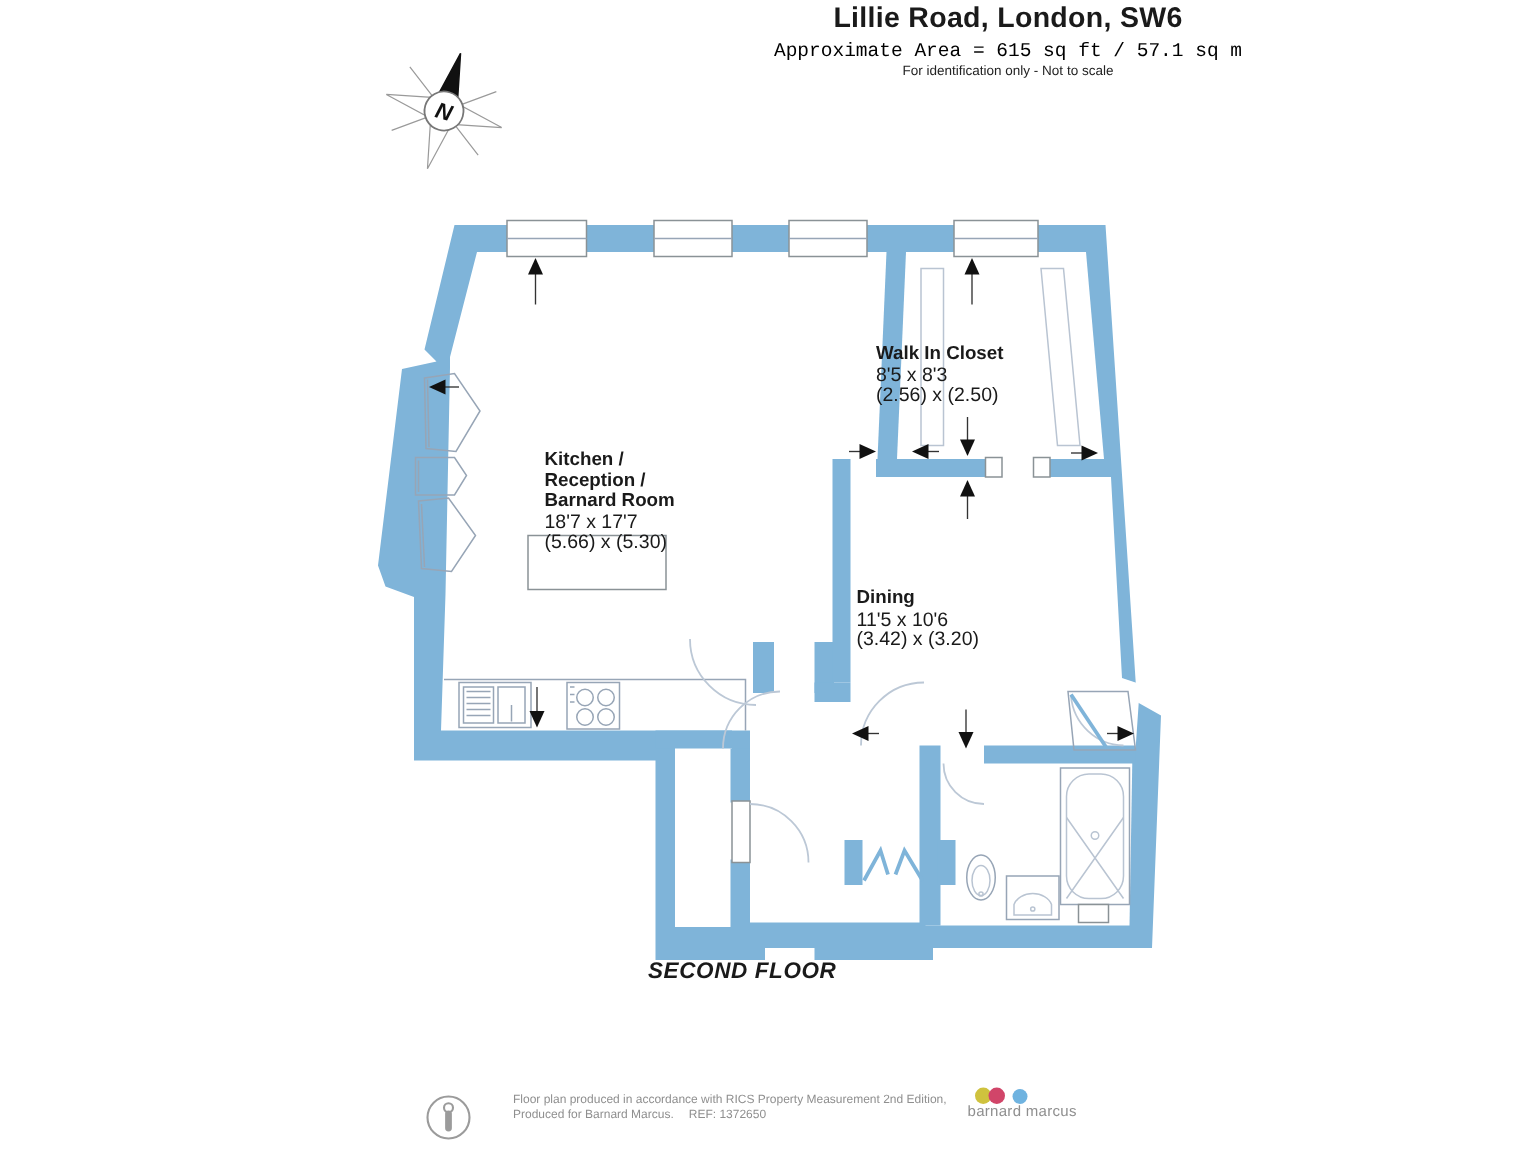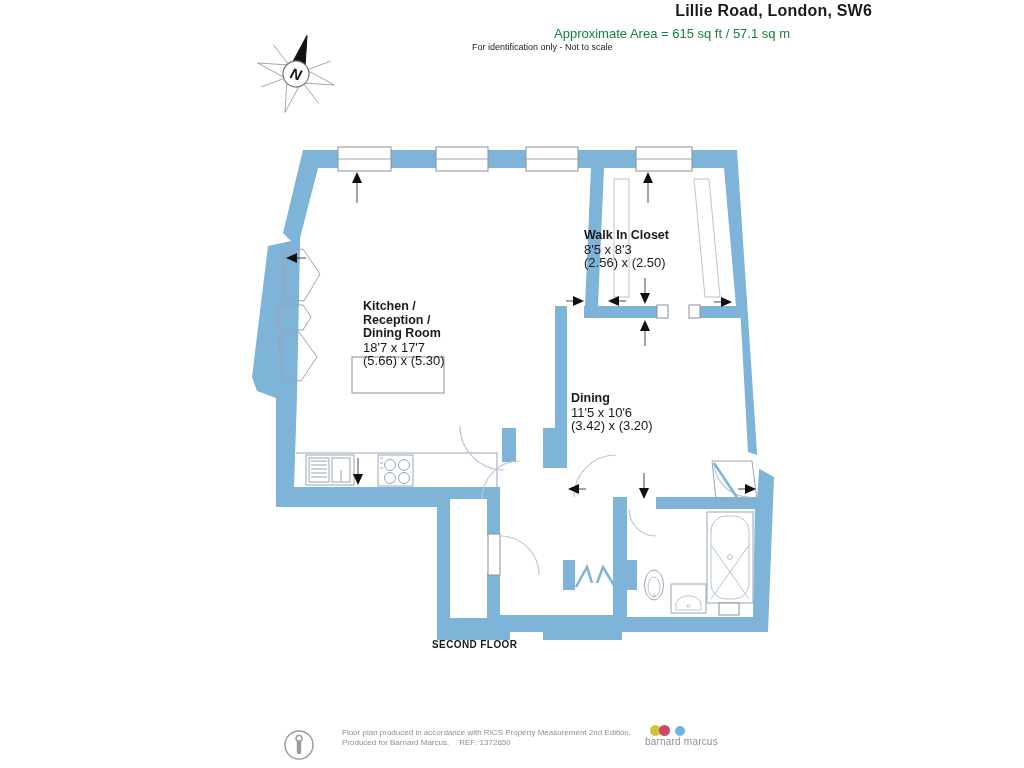--- a/index.html
+++ b/index.html
@@ -1,25 +1,25 @@
 <!DOCTYPE html>
 <html><head>
 <meta charset="utf-8">
 <style>
   html,body{margin:0;padding:0;}
   body{width:1024px;height:768px;position:relative;background:#ffffff;overflow:hidden;
        font-family:"Liberation Sans","DejaVu Sans",sans-serif;color:#1a1a1a;}
   .abs{position:absolute;}
-  #header-title{left:472px;top:2px;width:400px;text-align:right;font-size:16px;font-weight:bold;letter-spacing:.2px;}
-  #header-area{left:472px;top:26px;width:400px;text-align:center;font-size:13px;color:#15803d;}
-  #header-note{left:472px;top:42px;width:400px;font-size:9px;color:#222;}
+  #header-title{left:472px;top:2px;width:400px;text-align:center;font-size:19px;font-weight:bold;letter-spacing:.2px;}
+  #header-area{left:472px;top:26px;width:400px;text-align:center;font-size:13px;color:#000000;font-family:Liberation Mono, monospace;}
+  #header-note{left:472px;top:42px;width:400px;text-align:center;font-size:9px;color:#222;}
   .room-label{text-align:left;line-height:13.5px;}
   .room-name{font-size:12.5px;font-weight:bold;}
   .room-dims{font-size:13px;font-weight:normal;}
-  #floor-label{left:432px;top:639px;font-size:10px;font-weight:bold;letter-spacing:.4px;}
+  #floor-label{left:432px;top:639px;font-size:15px;font-weight:bold;letter-spacing:.4px;font-style:italic;}
   #footer{left:322px;top:728px;width:330px;font-size:8px;line-height:9.5px;color:#8f8f8f;margin-left:20px;}
   #footer .sp{display:inline-block;width:10px;}
   #brand{left:645px;top:736px;font-size:10px;color:#8f8f8f;letter-spacing:.2px;}
   .dot{position:absolute;border-radius:50%;}
   #dot-y{left:650px;top:725px;width:11px;height:11px;background:#cfc23e;}
   #dot-r{left:659px;top:725px;width:11px;height:11px;background:#d14569;}
   #dot-b{left:675px;top:726px;width:10px;height:10px;background:#6fb3e0;}
   svg .wall{fill:#7fb4d9;}
   svg .rm{fill:#ffffff;}
   svg .fx{fill:none;stroke:#97a5b6;stroke-width:1;}
@@ -217,21 +217,21 @@
   </g>
 </svg>
 
 <div class="abs" id="header-title">Lillie Road, London, SW6</div>
 <div class="abs" id="header-area">Approximate Area = 615 sq ft / 57.1 sq m</div>
 <div class="abs" id="header-note">For identification only - Not to scale</div>
 
 <div class="abs room-label" style="left:363px;top:300px;width:160px;">
   <div class="room-name">Kitchen /</div>
   <div class="room-name">Reception /</div>
-  <div class="room-name">Dining Room</div>
+  <div class="room-name">Barnard Room</div>
   <div class="room-dims">18'7 x 17'7</div>
   <div class="room-dims">(5.66) x (5.30)</div>
 </div>
 
 <div class="abs room-label" style="left:584px;top:229px;width:160px;">
   <div class="room-name">Walk In Closet</div>
   <div class="room-dims">8'5 x 8'3</div>
   <div class="room-dims">(2.56) x (2.50)</div>
 </div>
 

